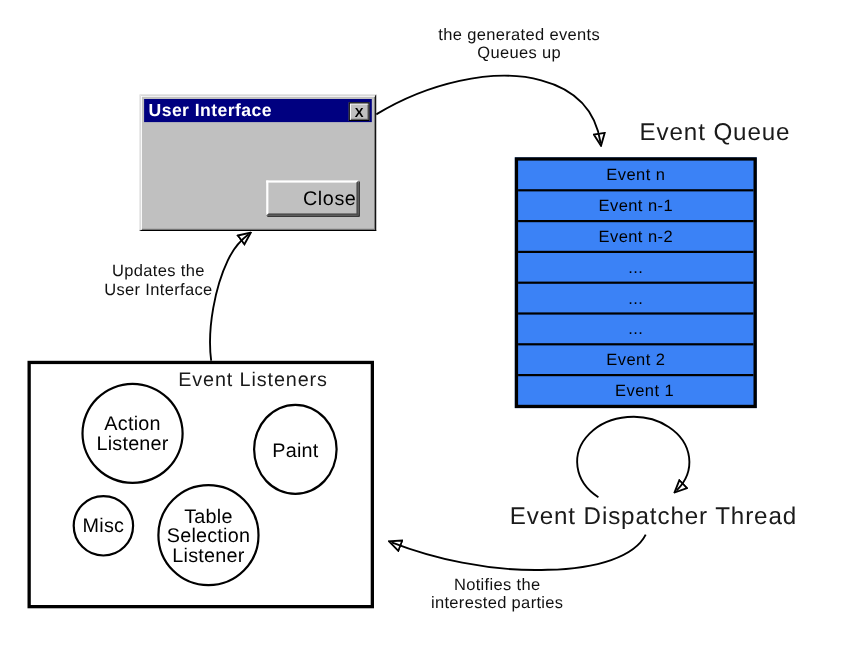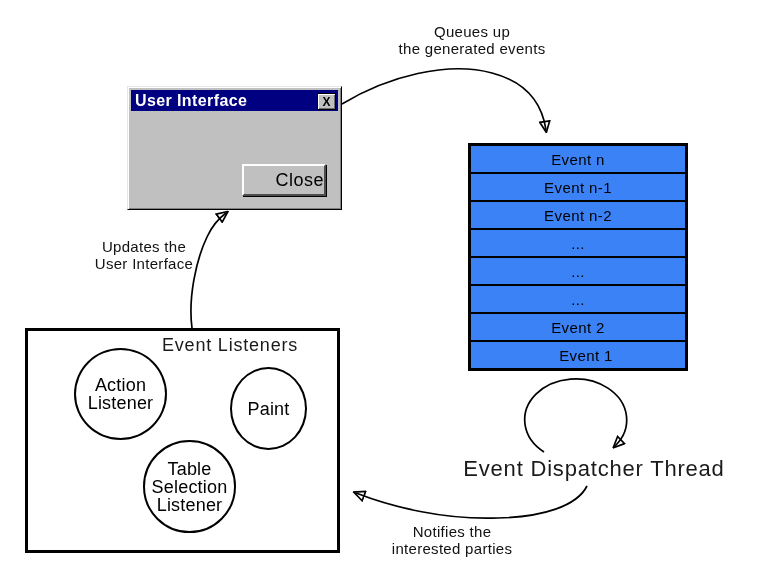--- a/index.html
+++ b/index.html
@@ -97,34 +97,35 @@
       <div id="x-button">
         <span>X</span>
       </div>
     </div>
     <div id="close-button">
       <span>Close</span>
     </div>
   </div>
 
   <div id="note-queues" class="abs note">
+    <div>the generated events</div>
     <div>Queues up</div>
-    <div>the generated events</div>
   </div>
 
   <div id="note-updates" class="abs note">
     <div>Updates the</div>
     <div>User Interface</div>
   </div>
 
   <div id="note-notifies" class="abs note">
     <div>Notifies the</div>
     <div>interested parties</div>
   </div>
 
+  <div id="eq-title" class="abs big-label">Event Queue</div>
   <div id="event-queue" class="abs">
       <div class="q-row">Event n</div>
       <div class="q-row">Event n-1</div>
       <div class="q-row">Event n-2</div>
       <div class="q-row">...</div>
       <div class="q-row">...</div>
       <div class="q-row">...</div>
       <div class="q-row">Event 2</div>
       <div class="q-row">Event 1</div>
     </div>
@@ -136,20 +137,23 @@
 
   <div id="bubble-action" class="bubble">
     <div>
       <div>Action</div>
       <div>Listener</div>
     </div>
   </div>
   <div id="bubble-paint" class="bubble">
     <div>Paint</div>
   </div>
+  <div id="bubble-misc" class="bubble">
+    <div>Misc</div>
+  </div>
   <div id="bubble-table" class="bubble">
     <div>
       <div>Table</div>
       <div>Selection</div>
       <div>Listener</div>
     </div>
   </div>
 
 </div>
 

